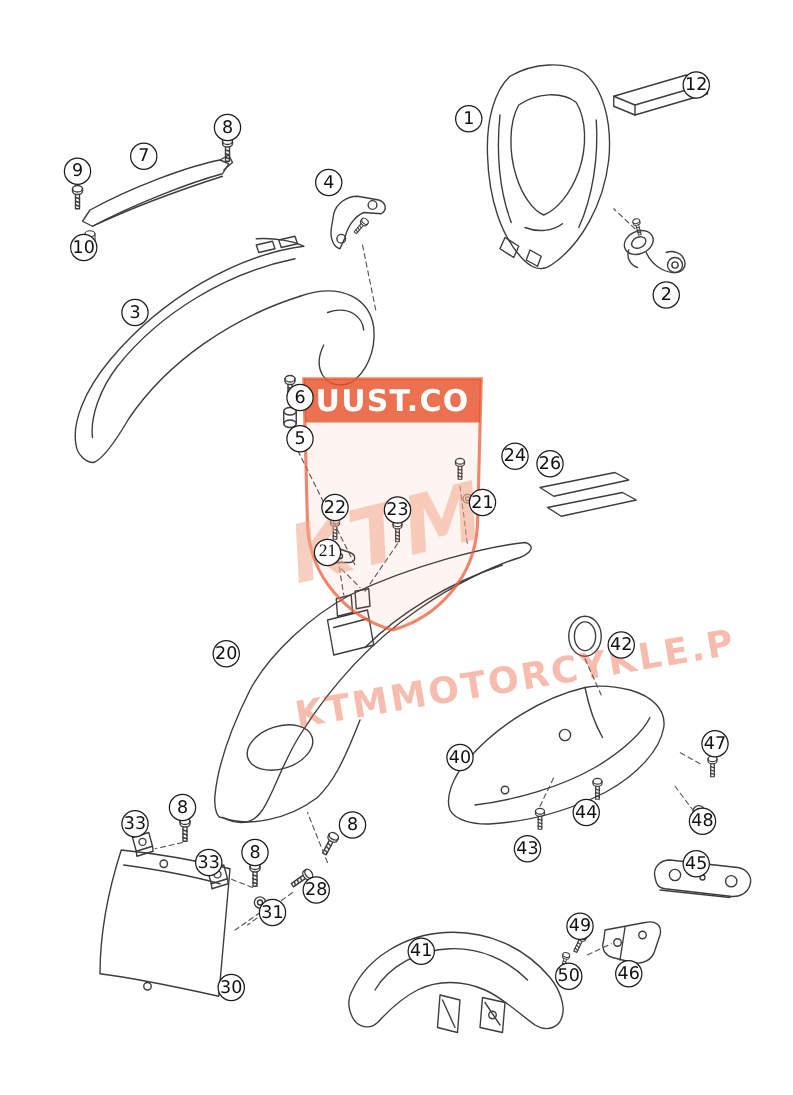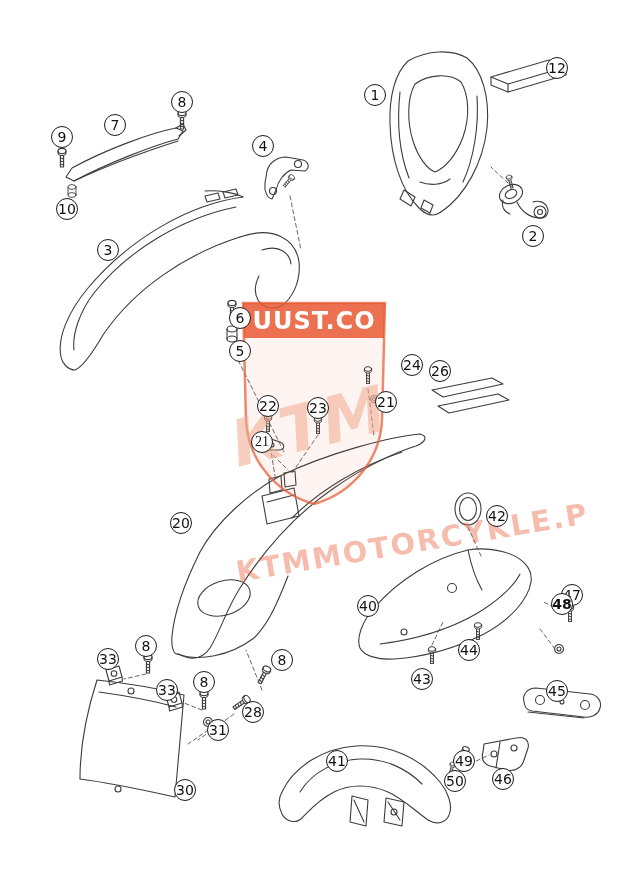--- a/index.html
+++ b/index.html
@@ -226,49 +226,49 @@
       <text x="314" y="329" text-anchor="middle" class="wm-band-text">UUST.CO</text>
       <text x="314" y="448" text-anchor="middle" class="wm-ktm-text" transform="rotate(-14 314 448)">KTM</text>
     </g>
     <text x="238" y="582" class="wm-diag-text" transform="rotate(-9.5 238 582)">KTMMOTORCYKLE.P</text>
   </svg>
 
   <div style="position:absolute;left:0;top:0;width:100%;height:100%;">
       <div class="callout" style="left: 51px; top: 126px;">9</div>
       <div class="callout" style="left: 104px; top: 114px;">7</div>
       <div class="callout" style="left: 171px; top: 91px;">8</div>
-      <div class="callout" style="left: 56px; top: 198px;">10</div>
+      <div class="callout" style="left: 56px; top: 187px;">10</div>
       <div class="callout" style="left: 97px; top: 239px;">3</div>
       <div class="callout" style="left: 252px; top: 135px;">4</div>
       <div class="callout" style="left: 364px; top: 84px;">1</div>
       <div class="callout" style="left: 546px; top: 57px;">12</div>
       <div class="callout" style="left: 522px; top: 225px;">2</div>
       <div class="callout" style="left: 229px; top: 307px;">6</div>
       <div class="callout" style="left: 229px; top: 340px;">5</div>
       <div class="callout" style="left: 369px; top: 354px; margin-left: 32px;">24</div>
       <div class="callout" style="left: 429px; top: 360px;">26</div>
       <div class="callout" style="left: 257px; top: 395px;">22</div>
       <div class="callout" style="left: 307px; top: 397px;">23</div>
       <div class="callout" style="left: 375px; top: 391px;">21</div>
       <div class="callout" style="left: 251px; top: 431px; font-family: Liberation Serif, serif;">21</div>
       <div class="callout" style="left: 170px; top: 512px;">20</div>
       <div class="callout" style="left: 486px; top: 505px;">42</div>
       <div class="callout" style="left: 357px; top: 595px; text-align: center;">40</div>
       <div class="callout" style="left: 561px; top: 584px;">47</div>
-      <div class="callout" style="left: 551px; top: 593px; font-weight: bold;">48</div>
+      <div class="callout" style="left: 551px; top: 646px;">48</div>
       <div class="callout" style="left: 135px; top: 635px;">8</div>
       <div class="callout" style="left: 97px; top: 648px;">33</div>
       <div class="callout" style="left: 458px; top: 639px;">44</div>
       <div class="callout" style="left: 193px; top: 671px;">8</div>
       <div class="callout" style="left: 156px; top: 679px;">33</div>
       <div class="callout" style="left: 271px; top: 649px;">8</div>
       <div class="callout" style="left: 411px; top: 668px;">43</div>
       <div class="callout" style="left: 546px; top: 680px;">45</div>
       <div class="callout" style="left: 242px; top: 701px;">28</div>
       <div class="callout" style="left: 207px; top: 719px;">31</div>
-      <div class="callout" style="left: 453px; top: 730px; margin-top: 20px;">49</div>
+      <div class="callout" style="left: 453px; top: 730px;">49</div>
       <div class="callout" style="left: 444px; top: 770px;">50</div>
       <div class="callout" style="left: 492px; top: 768px;">46</div>
       <div class="callout" style="left: 174px; top: 779px;">30</div>
       <div class="callout" style="left: 326px; top: 750px; text-align: center;">41</div>
     </div>
 
 </div>
 
 </body></html>

